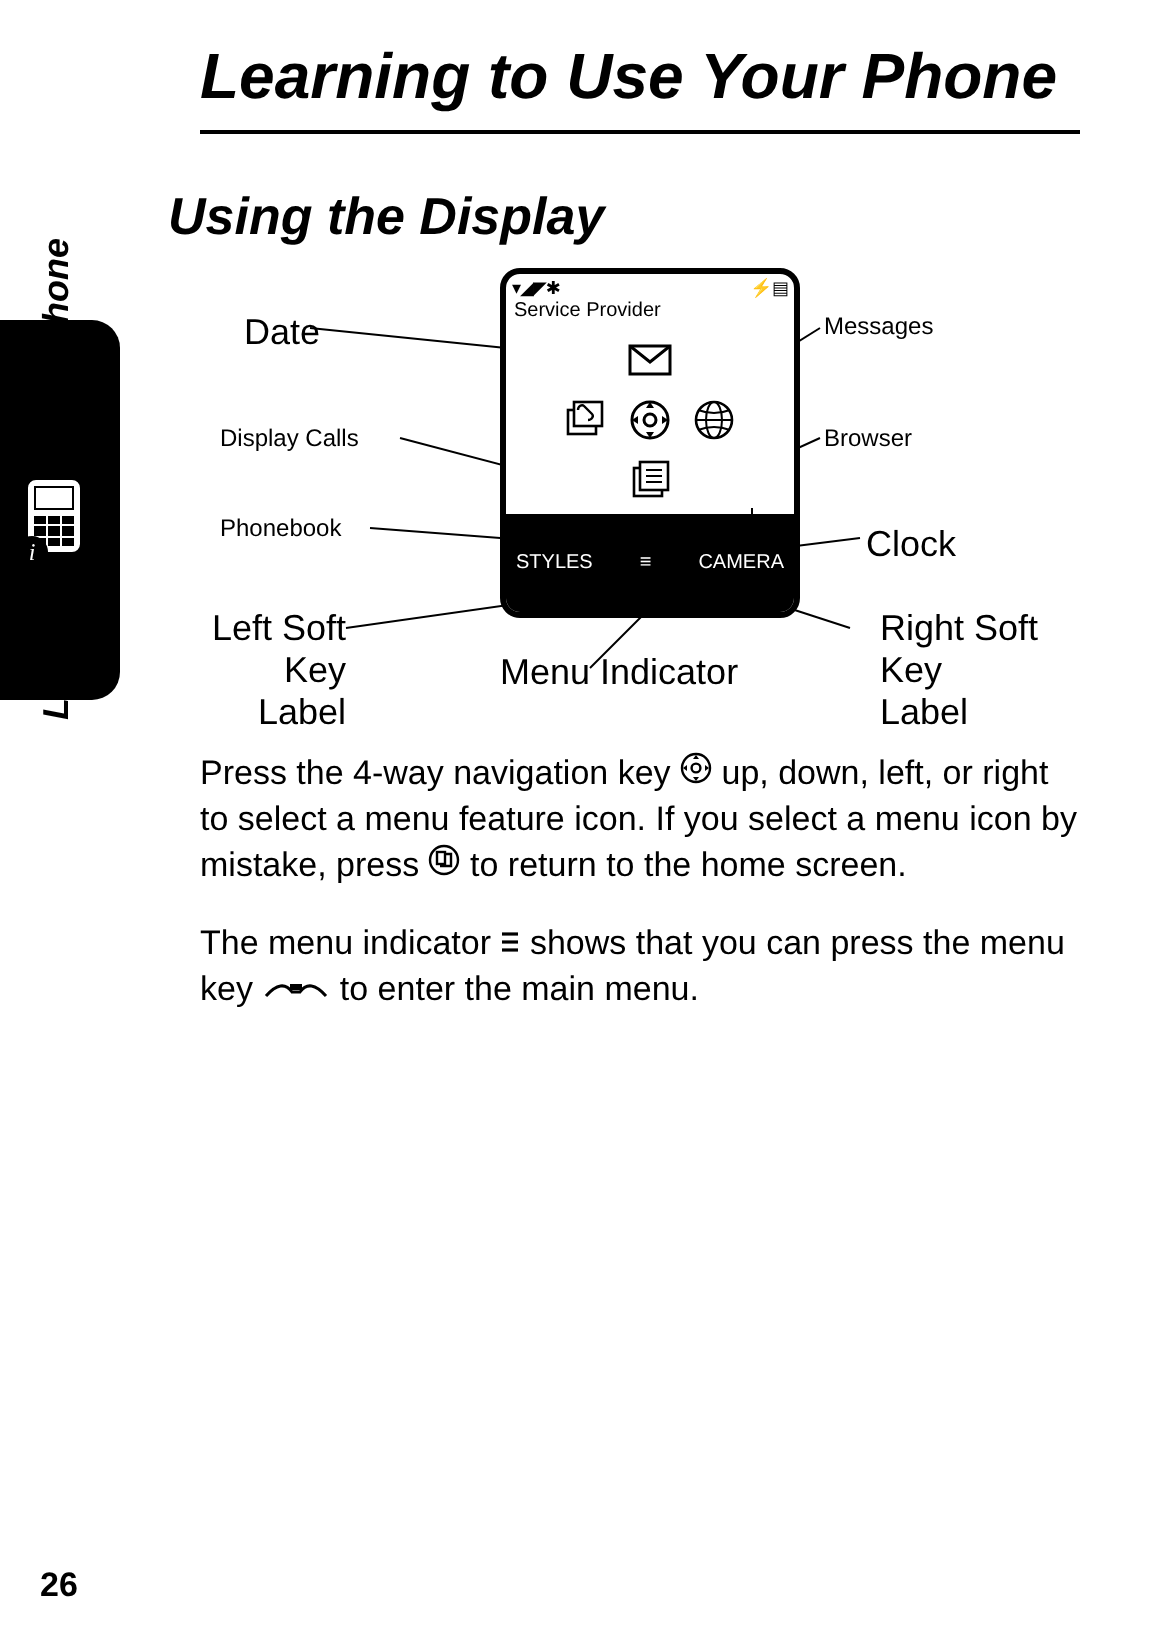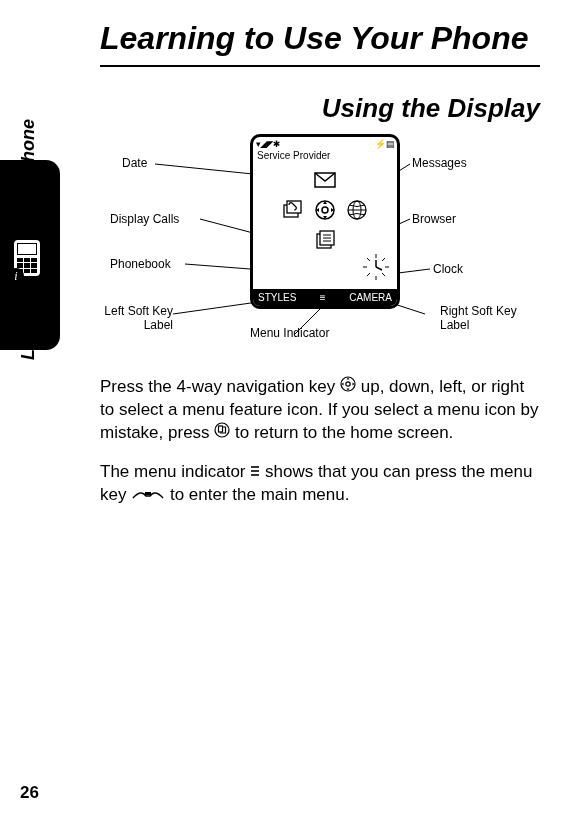--- a/index.html
+++ b/index.html
@@ -3,37 +3,37 @@
 <meta charset="utf-8">
 <style>
   * { box-sizing: border-box; margin: 0; padding: 0; }
   html, body { width: 580px; height: 819px; background: #fff; font-family: Arial, Helvetica, sans-serif; color: #000; }
   .page { position: relative; width: 580px; height: 819px; padding: 20px 40px 30px 70px; }
   .sidetab { position: absolute; left: 0; top: 160px; width: 60px; height: 190px; background: #000; border-top-right-radius: 14px; border-bottom-right-radius: 14px; }
   .sidelabel { position: absolute; left: 18px; top: 360px; transform: rotate(-90deg); transform-origin: left top; font-style: italic; font-weight: bold; font-size: 18px; white-space: nowrap; }
   h1.title { font-style: italic; font-weight: 900; font-size: 32px; line-height: 1.15; margin: 0 0 8px 30px; }
   hr.rule { border: none; border-top: 2px solid #000; margin: 6px 0 26px 30px; }
   p.lead { font-size: 17px; margin: 0 0 18px 30px; }
-  h2.section { font-style: italic; font-weight: 900; font-size: 26px; margin: 0 0 10px 14px; text-align: right; }
+  h2.section { font-style: italic; font-weight: 900; font-size: 26px; margin: 0 0 10px 14px; }
   p.body { font-size: 17px; line-height: 1.35; margin: 0 0 16px 30px; }
   .note-icon { position: absolute; left: 12px; top: 238px; }
   .phone-body { width: 30px; height: 40px; border: 2px solid #000; border-radius: 6px; background:#fff; position:relative; }
   .phone-screen { position:absolute; top:3px; left:3px; right:3px; height:12px; border:1px solid #000; }
   .info-dot { width: 16px; height: 16px; background:#000; border-radius:50%; color:#fff; font-family: Georgia, serif; font-style: italic; font-size:12px; text-align:center; line-height:16px; position:absolute; left:-4px; top:30px; }
   .diagram { position: relative; width: 450px; height: 230px; margin: 4px 0 12px 30px; }
   .screen { position: absolute; left: 150px; top: 0; width: 150px; height: 175px; border: 3px solid #000; border-radius: 10px; background: #fff; overflow: hidden; }
   .status-row { height: 14px; border-bottom: 0; font-size: 9px; letter-spacing: -0.5px; padding: 2px 3px 0 3px; display:flex; justify-content:space-between; font-family: "Arial Black", Arial, sans-serif; }
   .prov { font-family: "Arial Black", Arial, sans-serif; font-size: 10px; padding: 0 4px; line-height: 1; }
   .date { font-family: "Arial Black", Arial, sans-serif; font-size: 10px; padding: 0 4px 4px 4px; line-height: 1; }
   .iconrow { display:flex; justify-content:center; gap:8px; margin-top: 8px; }
   .ic { width: 24px; height: 22px; display:flex; align-items:center; justify-content:center; }
-  .softbar { position:absolute; bottom:0; left:0; right:0; background:#000; color:#fff; font-family:"Arial Black", Arial, sans-serif; font-size:10px; display:flex; justify-content:space-between; align-items:center; padding:3px 5px; }
+  .softbar { position:absolute; bottom:0; left:0; right:0; background:#000; color:#fff; font-family:"Arial Black", Arial, sans-serif; font-size:10px; display:flex; justify-content:space-between; align-items:center; padding:19px 5px; }
   .softbar .mid { font-size: 10px; }
   .clockface { position:absolute; right:6px; bottom:24px; width:30px; height:30px; }
-  .label { position:absolute; font-size:12px; }
+  .label { position:absolute; font-size:18px; }
   .label-bold { font-family:"Arial Black", Arial, sans-serif; font-size:12px; font-weight:400; }
   svg.lines { position:absolute; left:0; top:0; width:450px; height:230px; pointer-events:none; }
   .pgnum { position:absolute; left:20px; bottom:16px; font-weight:bold; font-size:17px; }
   .italic { font-style: italic; }
   .bold { font-weight: bold; }
   .inline-icon { display:inline-block; vertical-align:middle; }
   .softkey-icon { display:inline-block; vertical-align:middle; width:34px; height:14px; position:relative; }
   .softkey-icon svg { position:absolute; top:-2px; }
 </style>
 </head>

